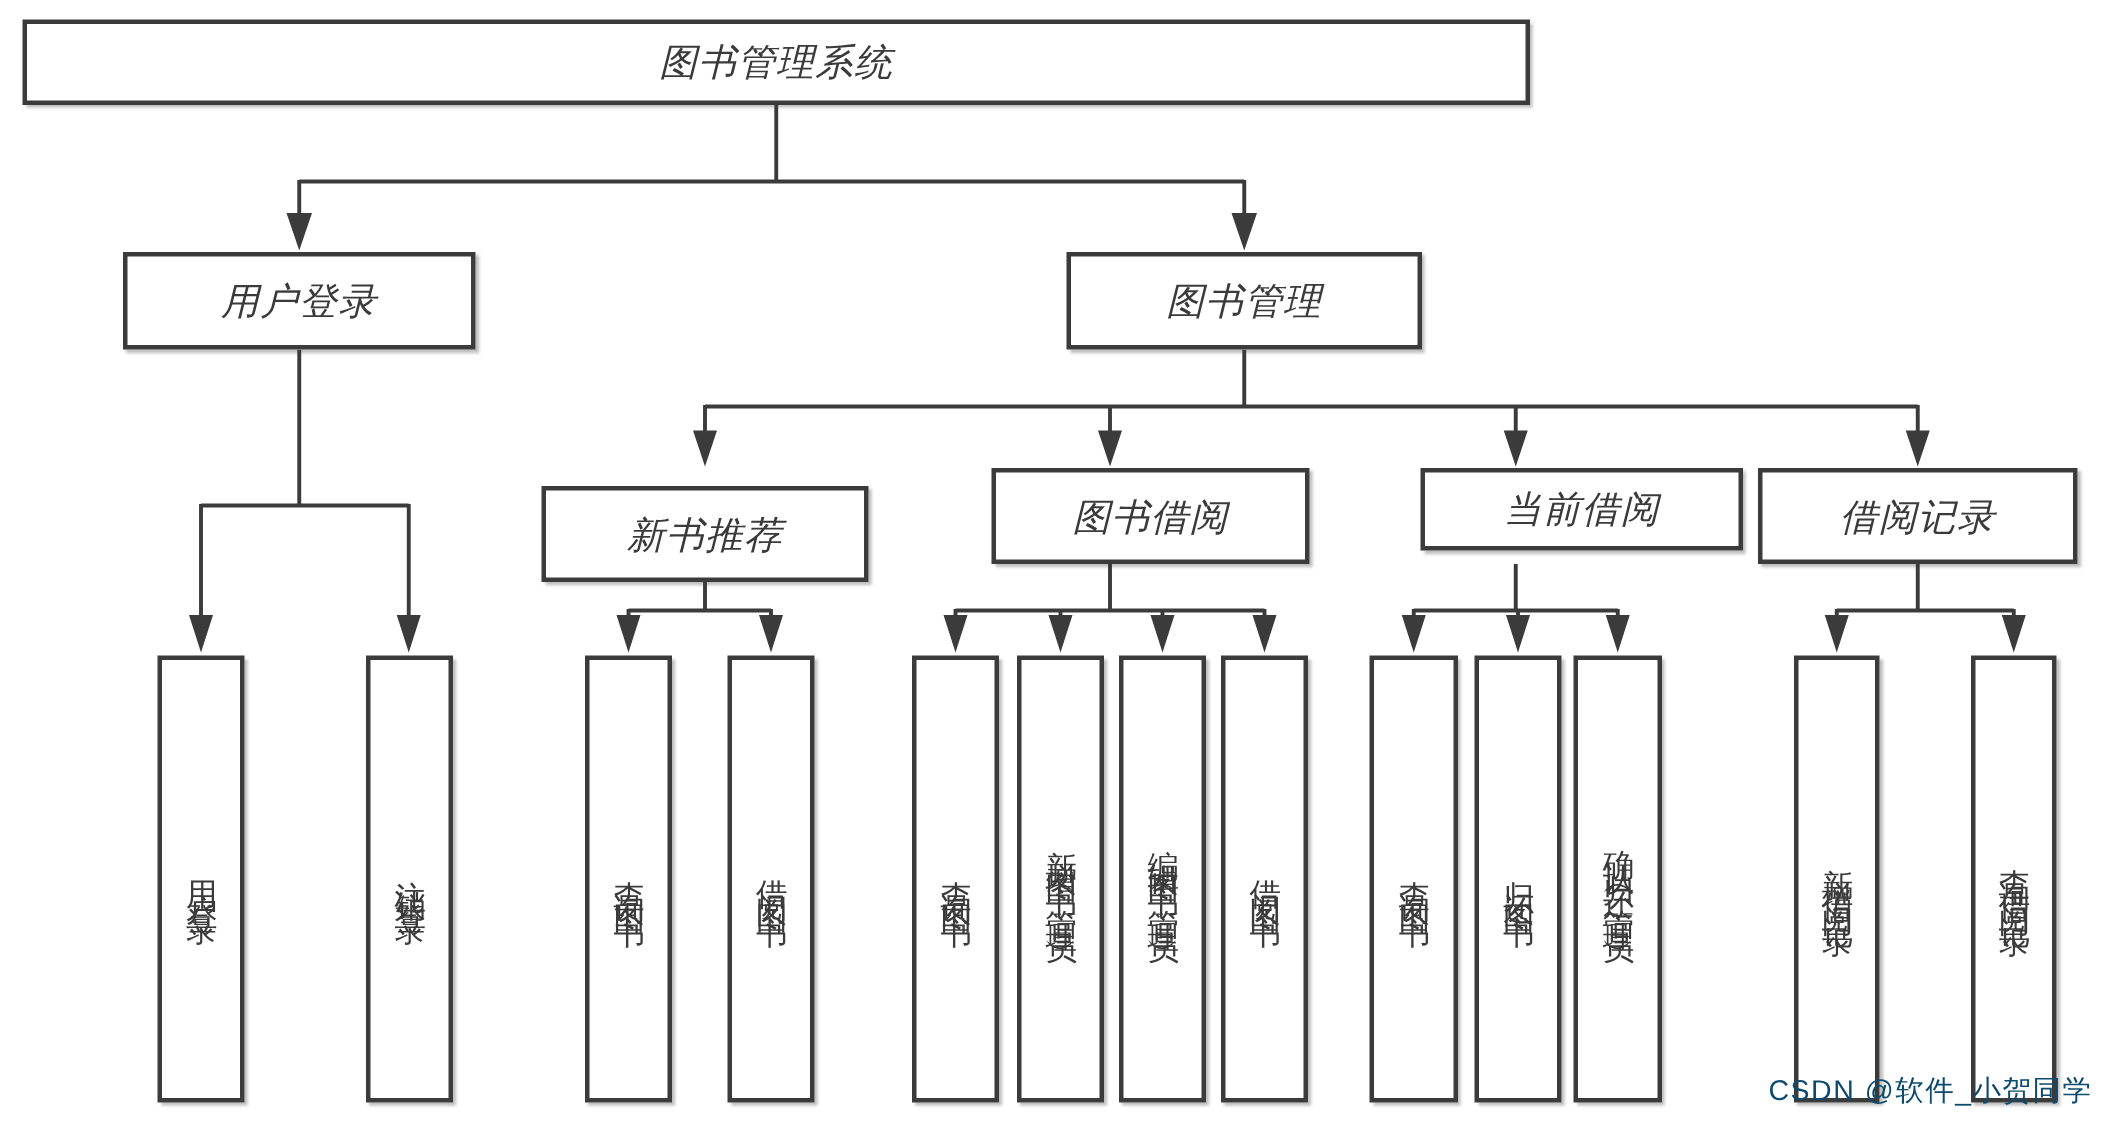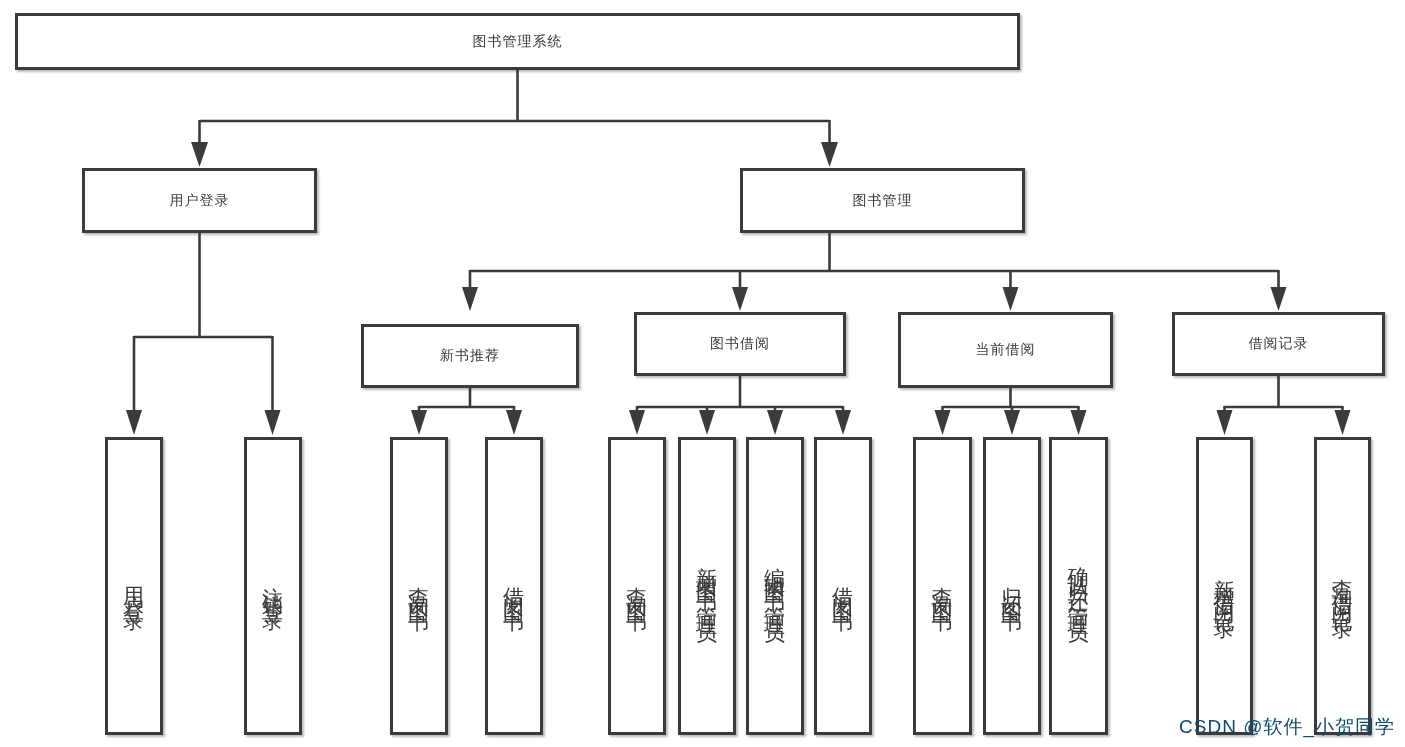--- a/index.html
+++ b/index.html
@@ -28,23 +28,24 @@
     box-sizing: border-box;
     background: #ffffff;
     border: 3px solid #3b3b3b;
     box-shadow: 2px 2px 2px rgba(60,60,60,0.35);
     display: flex;
     align-items: center;
     justify-content: center;
     color: #3a3a3a;
   }
   .box.h span {
-    font-size: 14px;
+    font-size: 25px;
     letter-spacing: 1px;
     white-space: nowrap;
+    font-style: italic;
   }
   .box.v span {
     writing-mode: vertical-rl;
     text-orientation: mixed;
     font-size: 21px;
     line-height: 1;
     letter-spacing: 8px;
     white-space: nowrap;
   }
   .watermark {
@@ -131,31 +132,31 @@
     </g>
   </svg>
 
   <div class="box h" style="left:15px; top:13px; width:1005px; height:57px;">
     <span>图书管理系统</span>
   </div>
 
   <div class="box h" style="left:82px; top:168px; width:235px; height:65px;">
     <span>用户登录</span>
   </div>
-  <div class="box h" style="left:740px; top:168px; width:285px; height:65px;">
+  <div class="box h" style="left:711px; top:168px; width:237px; height:65px;">
     <span>图书管理</span>
   </div>
 
   <div class="box h" style="left:361px; top:312px; width:218px; height:64px;margin-top:12px;">
     <span>新书推荐</span>
   </div>
-  <div class="box h" style="left:634px; top:312px; width:212px; height:64px;">
+  <div class="box h" style="left:661px; top:312px; width:212px; height:64px;">
     <span>图书借阅</span>
   </div>
-  <div class="box h" style="left:898px; top:312px; width:215px; height:76px;">
+  <div class="box h" style="left:947px; top:312px; width:215px; height:55px;">
     <span>当前借阅</span>
   </div>
   <div class="box h" style="left:1172px; top:312px; width:213px; height:64px;">
     <span>借阅记录</span>
   </div>
 
   <div class="box v" style="left:105px; top:437px; width:58px; height:298px;">
     <span>用户登录</span>
   </div>
   <div class="box v" style="left:244px; top:437px; width:58px; height:298px;">

